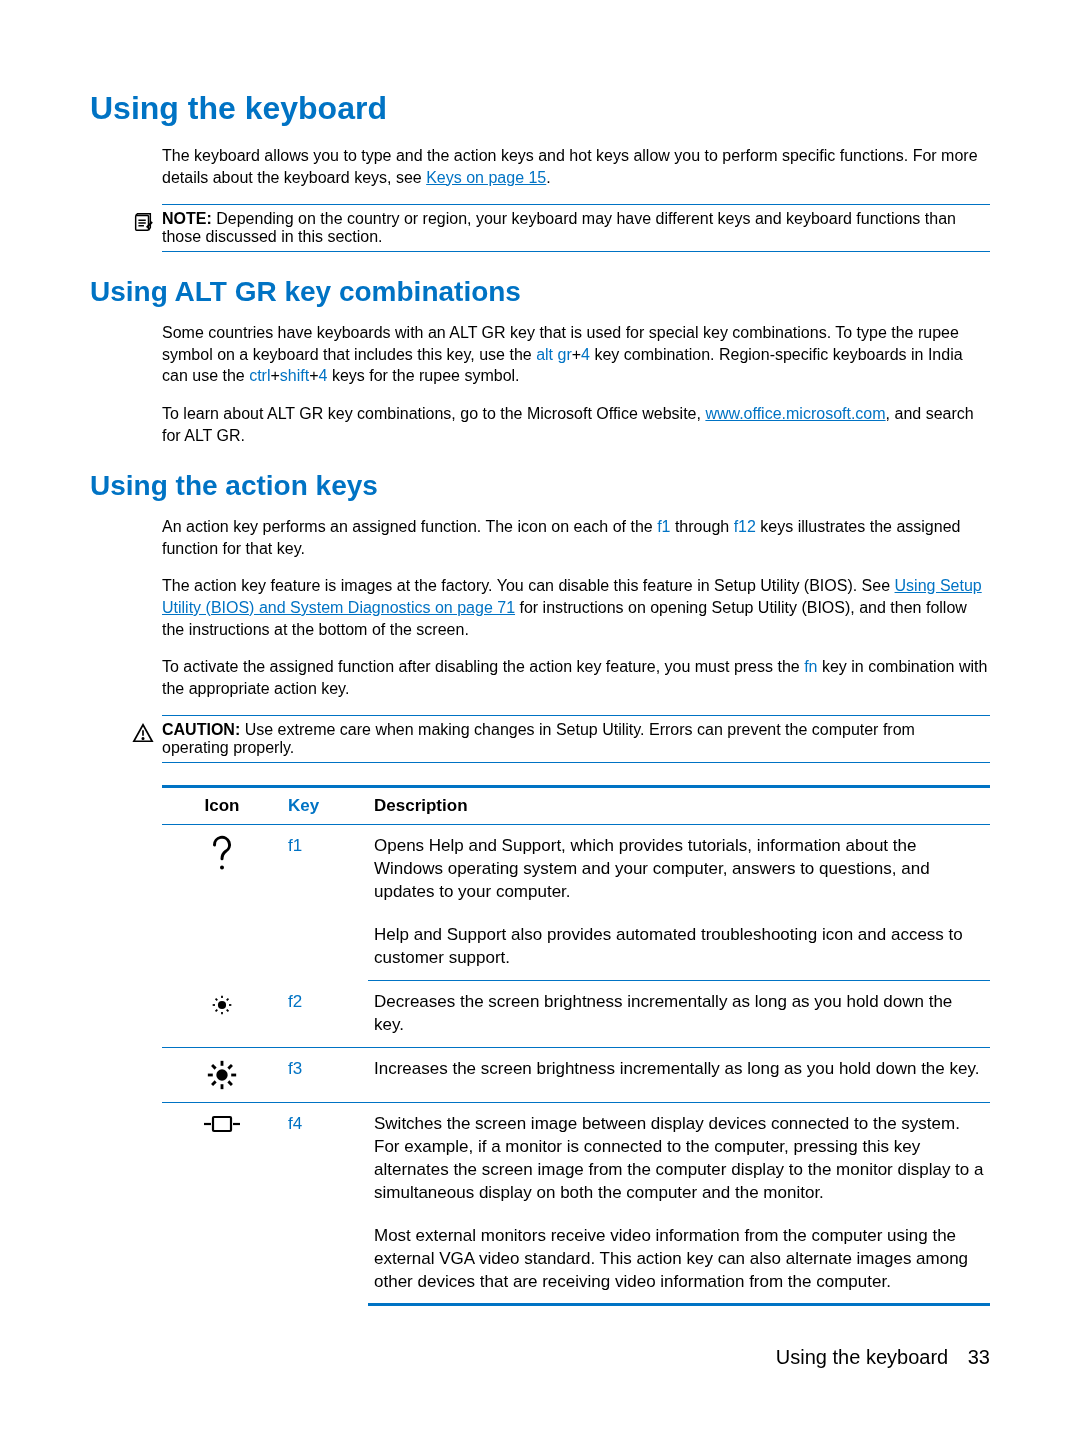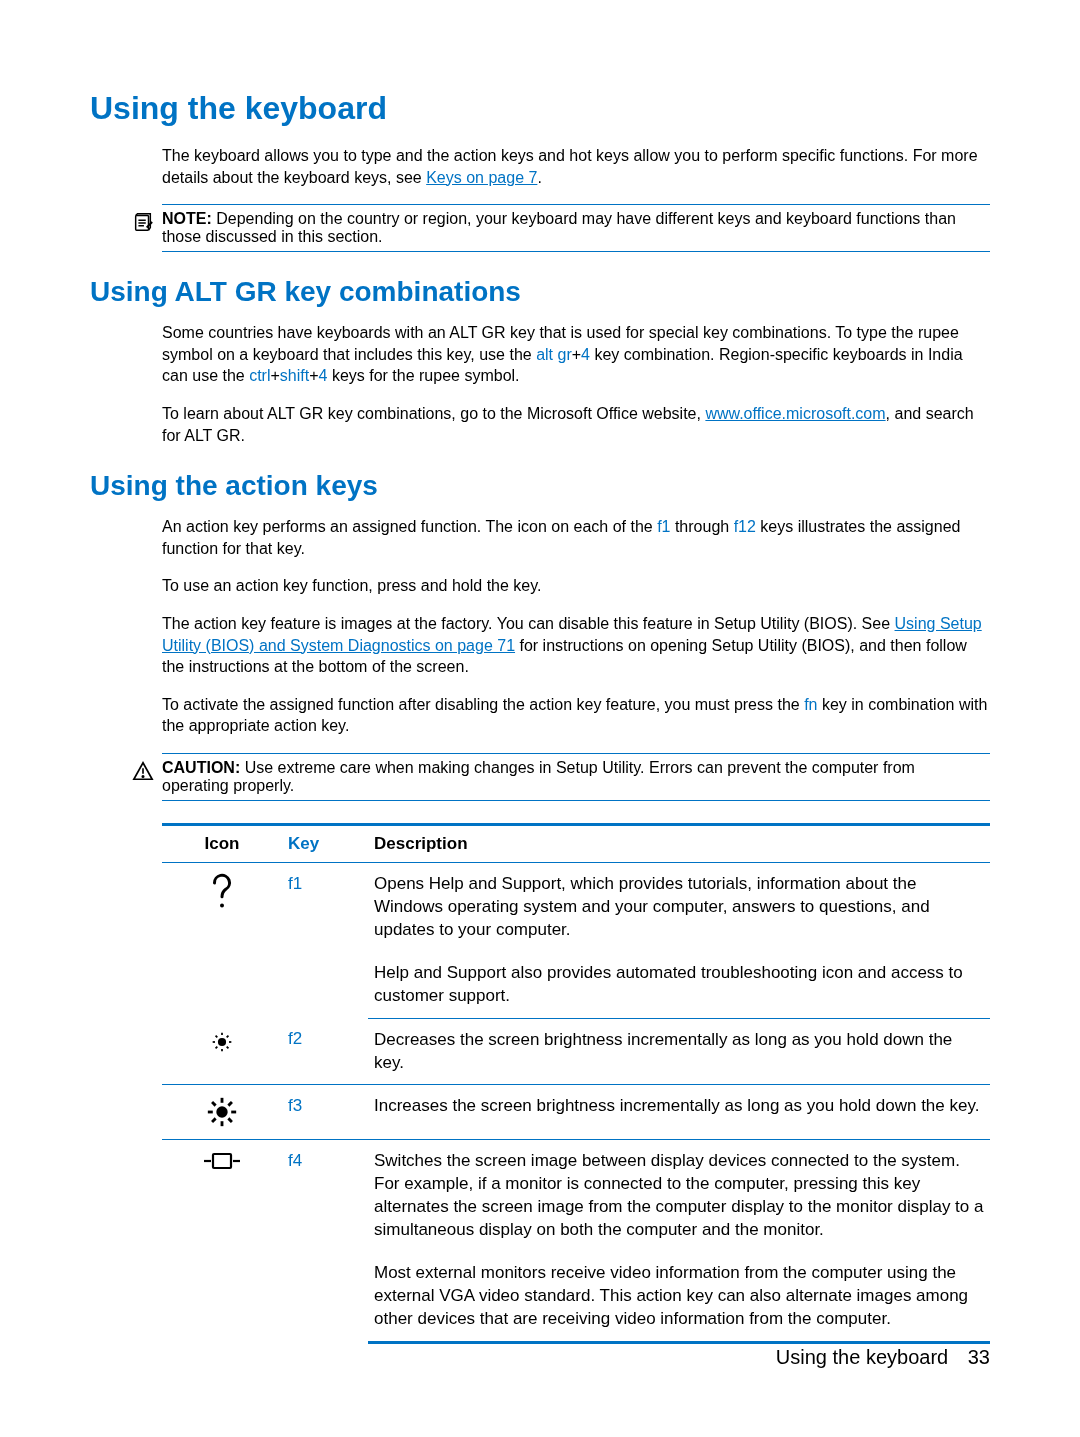--- a/index.html
+++ b/index.html
@@ -91,21 +91,21 @@
     }
     .footer .pgnum { margin-left: 14px; }
   </style>
 </head>
 <body>
 
 <div class="page">
   <h1>Using the keyboard</h1>
 
   <p class="body-text">
-    <span>The keyboard allows you to type and the action keys and hot keys allow you to perform specific functions. For more details about the keyboard keys, see </span><a class="link">Keys on page 7</a><span>.</span>
+    <span>The keyboard allows you to type and the action keys and hot keys allow you to perform specific functions. For more details about the keyboard keys, see </span><a class="link">Keys on page 15</a><span>.</span>
   </p>
 
   <div class="callout">
     <span class="icon">
       <svg viewBox="0 0 24 24" width="22" height="22" fill="none" stroke="#000" stroke-width="1.6">
         <rect x="4" y="5" width="14" height="16" rx="1"></rect>
         <path d="M4 5 l2 -2 h14 v15 l-2 3"></path>
         <path d="M7 10 h8 M7 13 h8 M7 16 h6"></path>
         <path d="M16 18 l6 -6" stroke-width="2"></path>
       </svg>
@@ -124,21 +124,20 @@
   <p class="body-text">
     <span>To learn about ALT GR key combinations, go to the Microsoft Office website, </span><a class="link">www.office.microsoft.com</a><span>, and search for ALT GR.</span>
   </p>
 
   <h2>Using the action keys</h2>
 
   <p class="body-text">
     <span>An action key performs an assigned function. The icon on each of the </span><span class="key-text">f1</span><span> through </span><span class="key-text">f12</span><span> keys illustrates the assigned function for that key.</span>
   </p>
 
-  <p class="body-text">To use an action key function, press and hold the key.</p>
 
   <p class="body-text">
     <span>The action key feature is images at the factory. You can disable this feature in Setup Utility (BIOS). See </span><a class="link">Using Setup Utility (BIOS) and System Diagnostics on page 71</a><span> for instructions on opening Setup Utility (BIOS), and then follow the instructions at the bottom of the screen.</span>
   </p>
 
   <p class="body-text">
     <span>To activate the assigned function after disabling the action key feature, you must press the </span><span class="key-text">fn</span><span> key in combination with the appropriate action key.</span>
   </p>
 
   <div class="callout">

